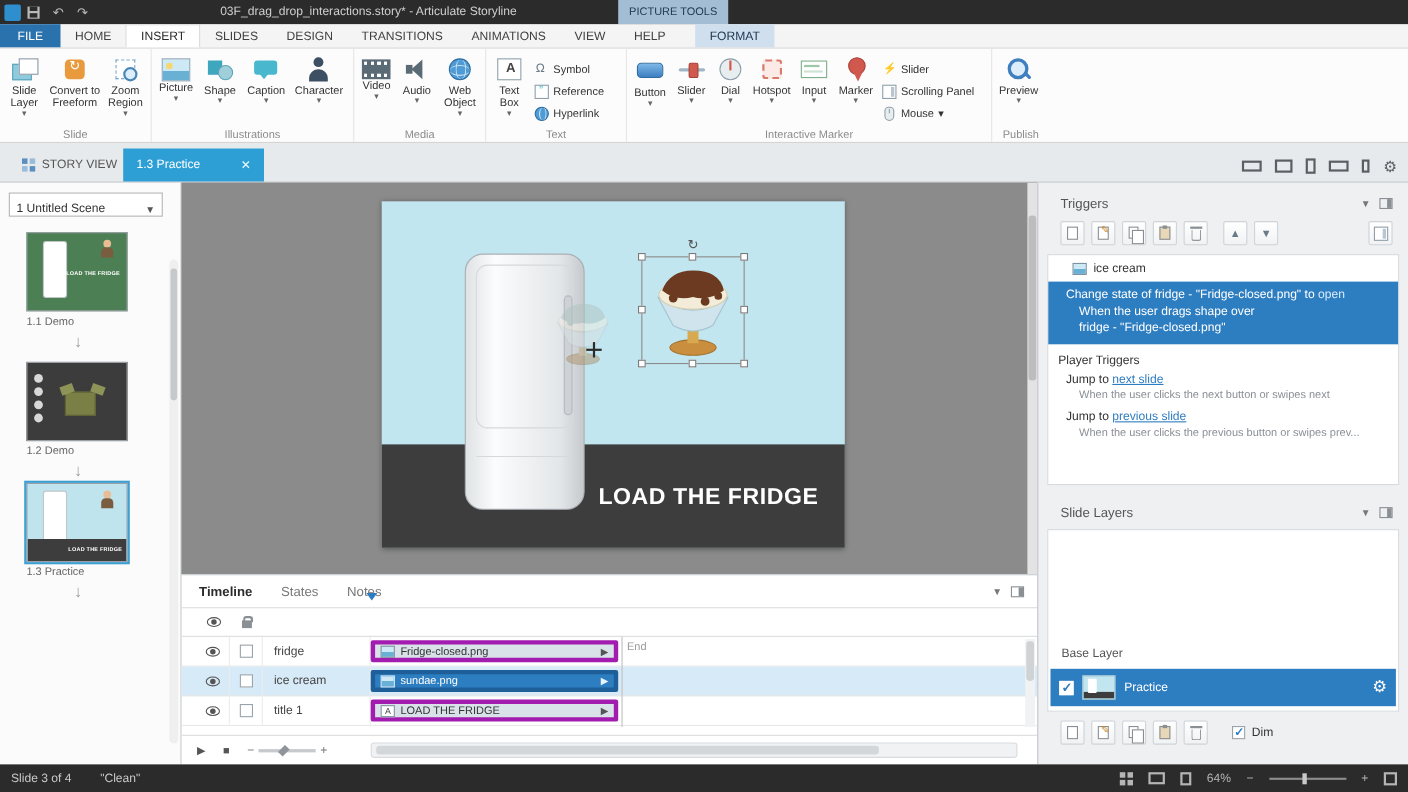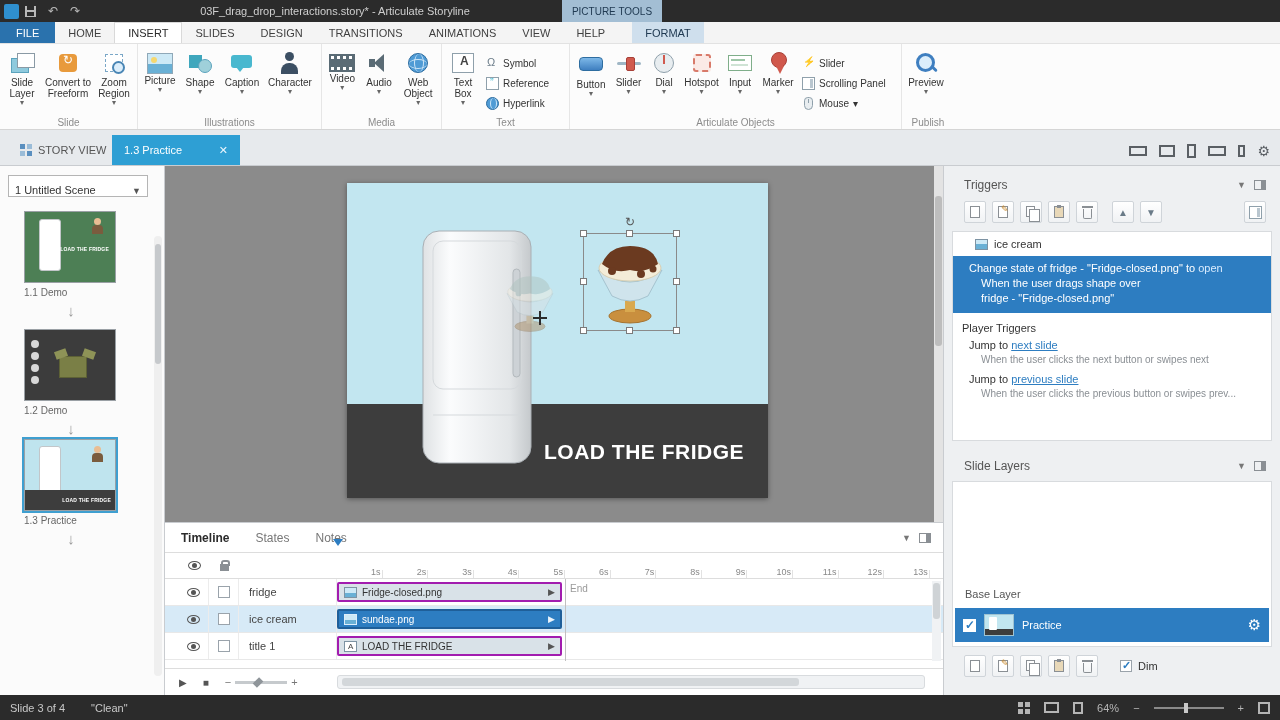--- a/index.html
+++ b/index.html
@@ -144,21 +144,21 @@
 .thead{height:26px;border-bottom:1px solid #ddd;position:relative}
 .thead .cell{display:flex;align-items:center;justify-content:center;height:100%}
 .rulercells{display:flex;height:100%;align-items:flex-end}
 .rc{width:45.6px;flex:none;text-align:right;font-size:9px;color:#888;padding-right:1px;border-right:1px solid #e2e2e2;height:8px;line-height:5px}
 .playhead{position:absolute;left:168px;top:16px;border:5px solid transparent;border-top:7px solid #2d7dc1}
 .trow{height:27px;border-bottom:1px solid #e8e8e8}
 .trow .c{height:100%;display:flex;align-items:center;justify-content:center;border-right:1px solid #ececec}
 .trow .name{justify-content:flex-start;padding-left:10px;color:#444}
 .trow.selected{background:#d7eaf7}
 .bararea{position:relative;height:100%}
-.bar{position:absolute;left:0;top:3px;height:20px;width:225px;background:#d9e2e8;border:2px solid #a21caf;border-radius:2px;display:flex;align-items:center;gap:5px;padding:0 5px;font-size:10px;color:#333}
+.bar{position:absolute;left:0;top:3px;height:20px;width:225px;background:#d9e2e8;border:4px solid #a21caf;border-radius:2px;display:flex;align-items:center;gap:5px;padding:0 5px;font-size:10px;color:#333}
 .bar .arr{margin-left:auto;font-size:9px;color:#555}
 .bar.sel{background:#2d7dc1;border-color:#1f5f99;color:#fff}
 .bar.sel .arr{color:#eaf4fc}
 .endline{position:absolute;left:400px;top:56px;height:82px;border-left:1px solid #c0c0c0}
 .endlbl{position:absolute;left:405px;top:60px;color:#9a9a9a;font-size:10px}
 .ic-eye{width:13px;height:9px;border:1px solid #555;border-radius:50%;position:relative;display:inline-block}
 .ic-eye::before{content:"";position:absolute;left:3px;top:1px;width:5px;height:5px;border-radius:50%;background:#555}
 .ic-lock{width:9px;height:7px;background:#8a8f94;position:relative;display:inline-block;margin-top:4px}
 .ic-lock::before{content:"";position:absolute;left:1px;top:-4px;width:5px;height:4px;border:2px solid #8a8f94;border-bottom:none;border-radius:3px 3px 0 0}
 .cb{width:12px;height:12px;background:#fff;border:1px solid #9aa3ab;display:inline-block;position:relative;flex:none}
@@ -370,21 +370,21 @@
       <div class="rsmall">
         <span class="icon12 s-scroll"></span>
         <span>Scrolling Panel</span>
       </div>
       <div class="rsmall">
         <span class="icon12 s-mouse"></span>
         <span>Mouse</span>
         <span class="crt">▾</span>
       </div>
     </div>
-    <div class="rglabel">Articulate Objects</div>
+    <div class="rglabel">Interactive Marker</div>
   </div>
 
   <div class="rgroup" style="width:52px;border-right:none">
     <div class="rbtn" style="width:44px">
       <span class="icon24 i-preview"></span>
       <span>Preview</span>
       <span class="crt">▾</span>
     </div>
     <div class="rglabel">Publish</div>
   </div>
@@ -524,35 +524,20 @@
 
   <div class="tgrid thead">
     <div></div>
     <div class="cell">
         <span class="ic-eye"></span>
       </div>
     <div class="cell">
         <span class="ic-lock"></span>
       </div>
     <div></div>
-    <div class="rulercells">
-      <span class="rc">1s</span>
-      <span class="rc">2s</span>
-      <span class="rc">3s</span>
-      <span class="rc">4s</span>
-      <span class="rc">5s</span>
-      <span class="rc">6s</span>
-      <span class="rc">7s</span>
-      <span class="rc">8s</span>
-      <span class="rc">9s</span>
-      <span class="rc">10s</span>
-      <span class="rc">11s</span>
-      <span class="rc">12s</span>
-      <span class="rc">13s</span>
-    </div>
   </div>
   <div class="playhead"></div>
 
   <div class="tgrid trow">
     <div></div>
     <div class="c">
         <span class="ic-eye"></span>
       </div>
     <div class="c">
         <span class="cb"></span>

